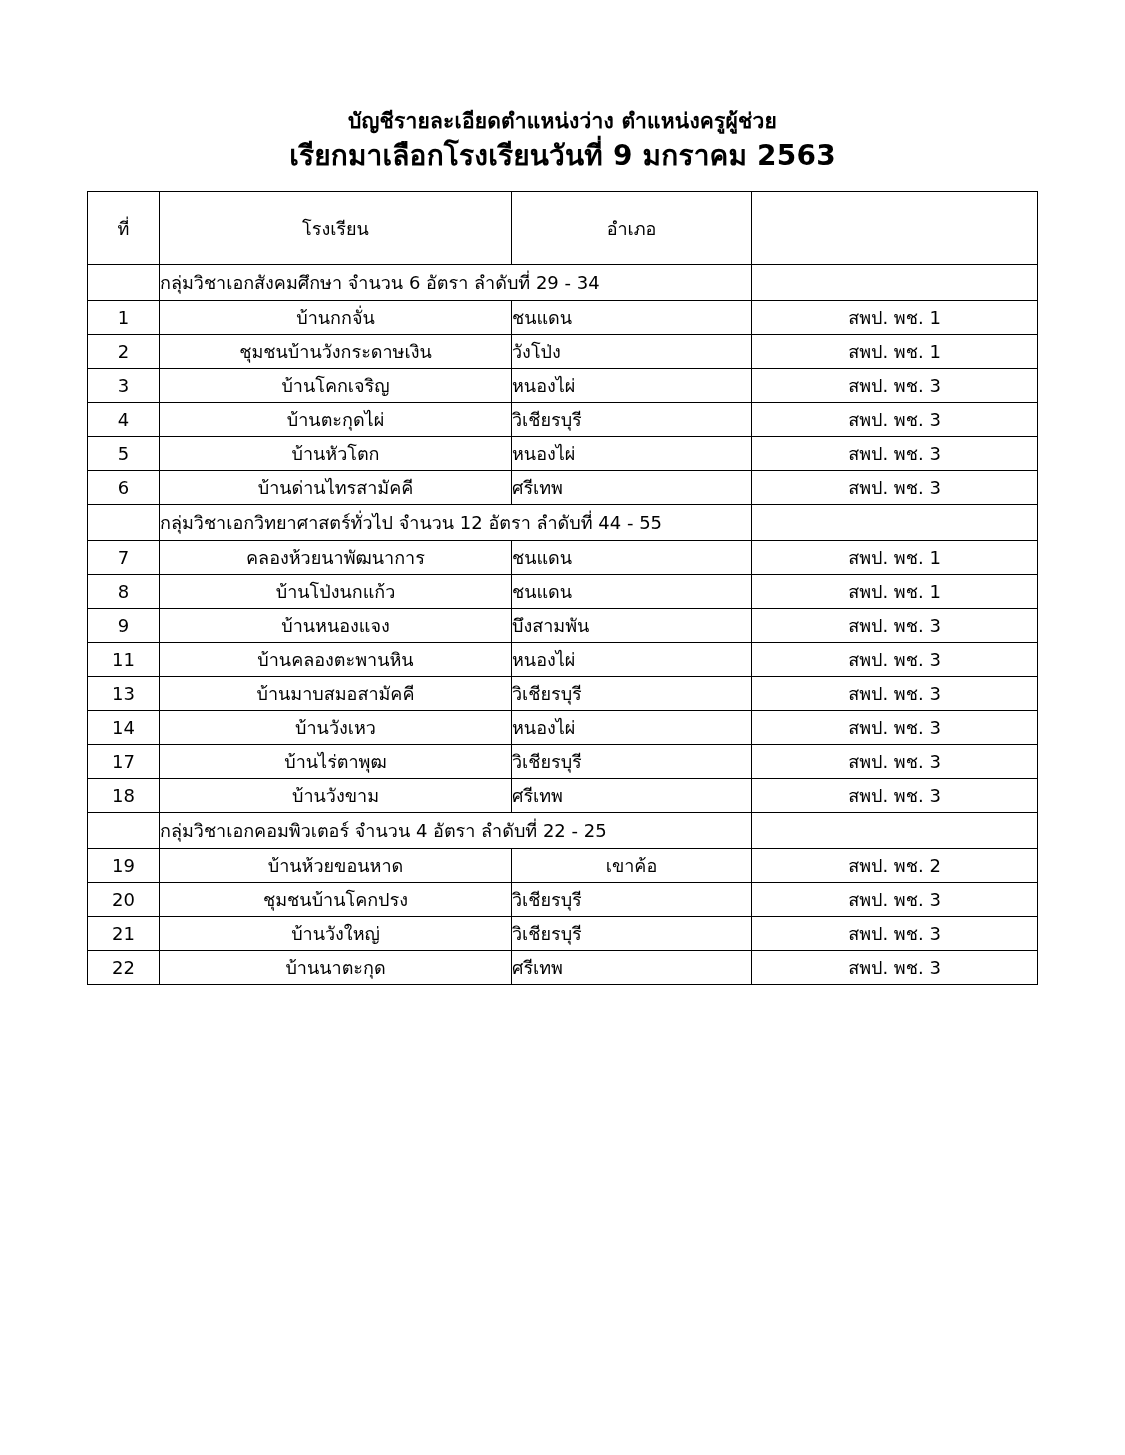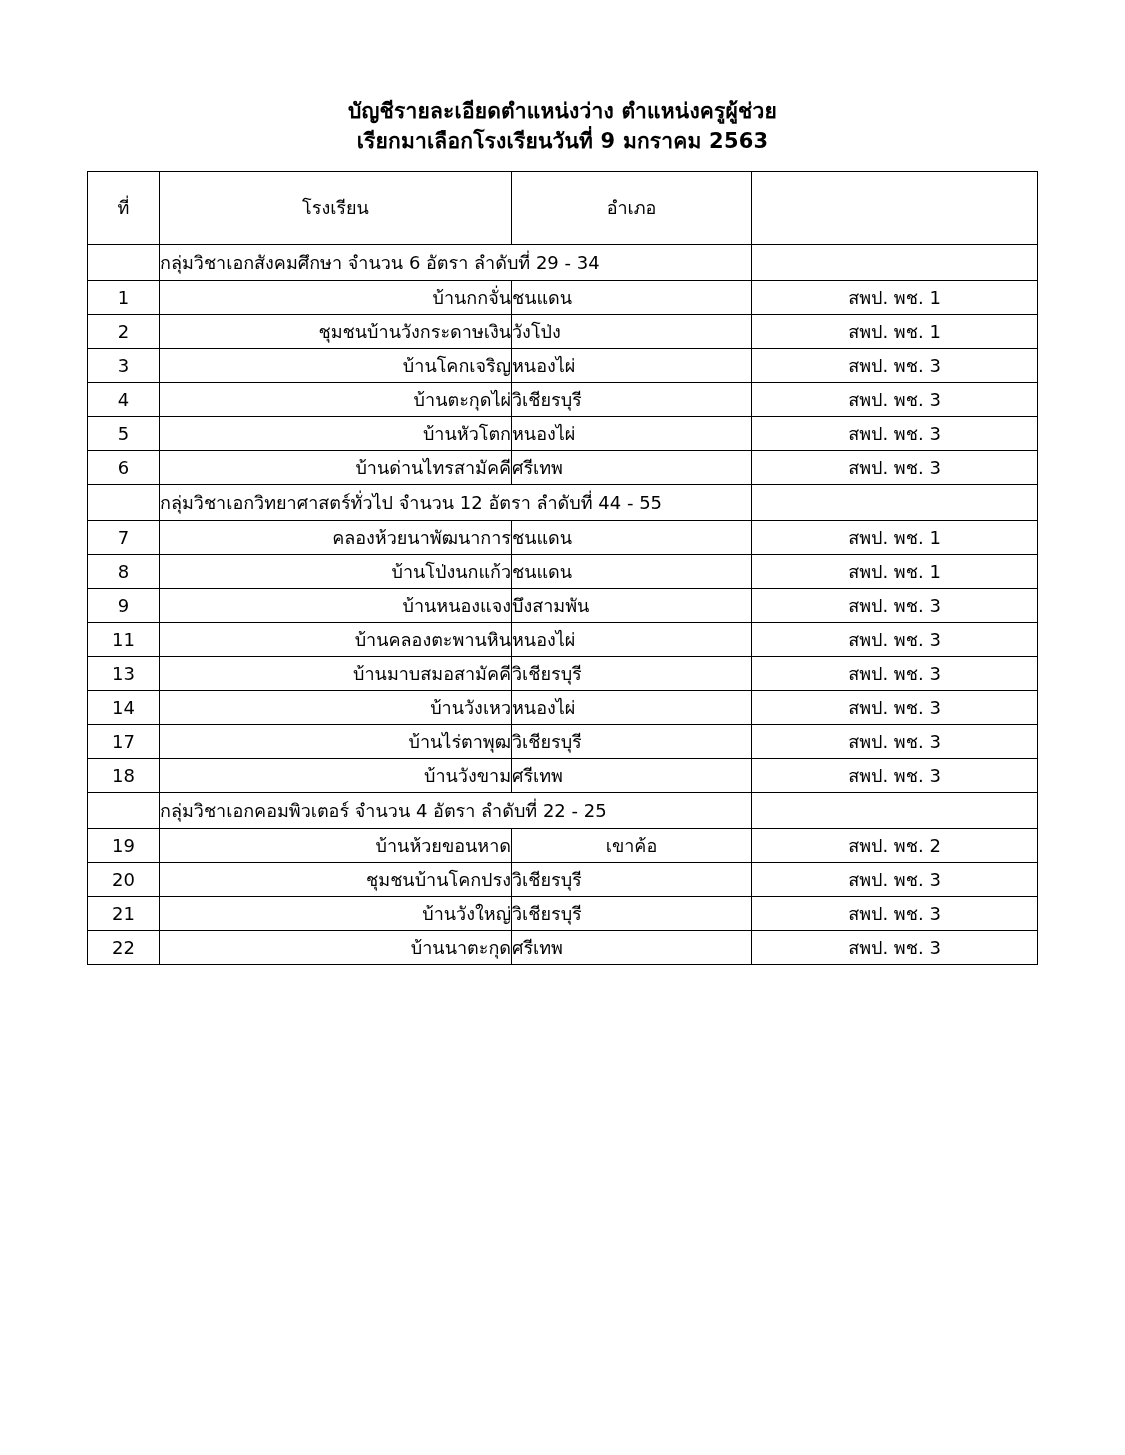--- a/index.html
+++ b/index.html
@@ -11,36 +11,36 @@
     width: 1125px;
     height: 1455px;
     font-family: "DejaVu Sans", "Liberation Sans", sans-serif;
     color: #000000;
     position: relative;
   }
   .page {
     width: 1125px;
     height: 1455px;
     box-sizing: border-box;
-    padding: 0;
+    padding: 10px;
     position: relative;
     border-radius: 21px;
   }
   .doc-header {
     text-align: center;
     padding-top: 96px;
   }
   .title-line-1 {
     font-size: 21px;
     font-weight: bold;
     letter-spacing: 0.2px;
     line-height: 1.45;
   }
   .title-line-2 {
-    font-size: 21px;
+    font-size: 28px;
     font-weight: bold;
     letter-spacing: 0.2px;
     line-height: 1.45;
   }
   table.vacancy {
     border-collapse: collapse;
     table-layout: fixed;
     margin: 14px auto 0 auto;
     width: 950px;
     background: #ffffff;
@@ -63,21 +63,21 @@
     font-size: 19px;
   }
   .cell-no {
     text-align: center;
     height: 33px;
     font-size: 18px;
   }
   .cell-school {
     padding-left: 10px;
     height: 33px;
-    text-align: right;
+    text-align: center;
     margin-left: 26px;
   }
   .cell-amphoe {
     padding-left: 10px;
     height: 33px;
     text-align: left;
     margin-top: 28px;
   }
   .cell-amphoe.center {
     text-align: center;

